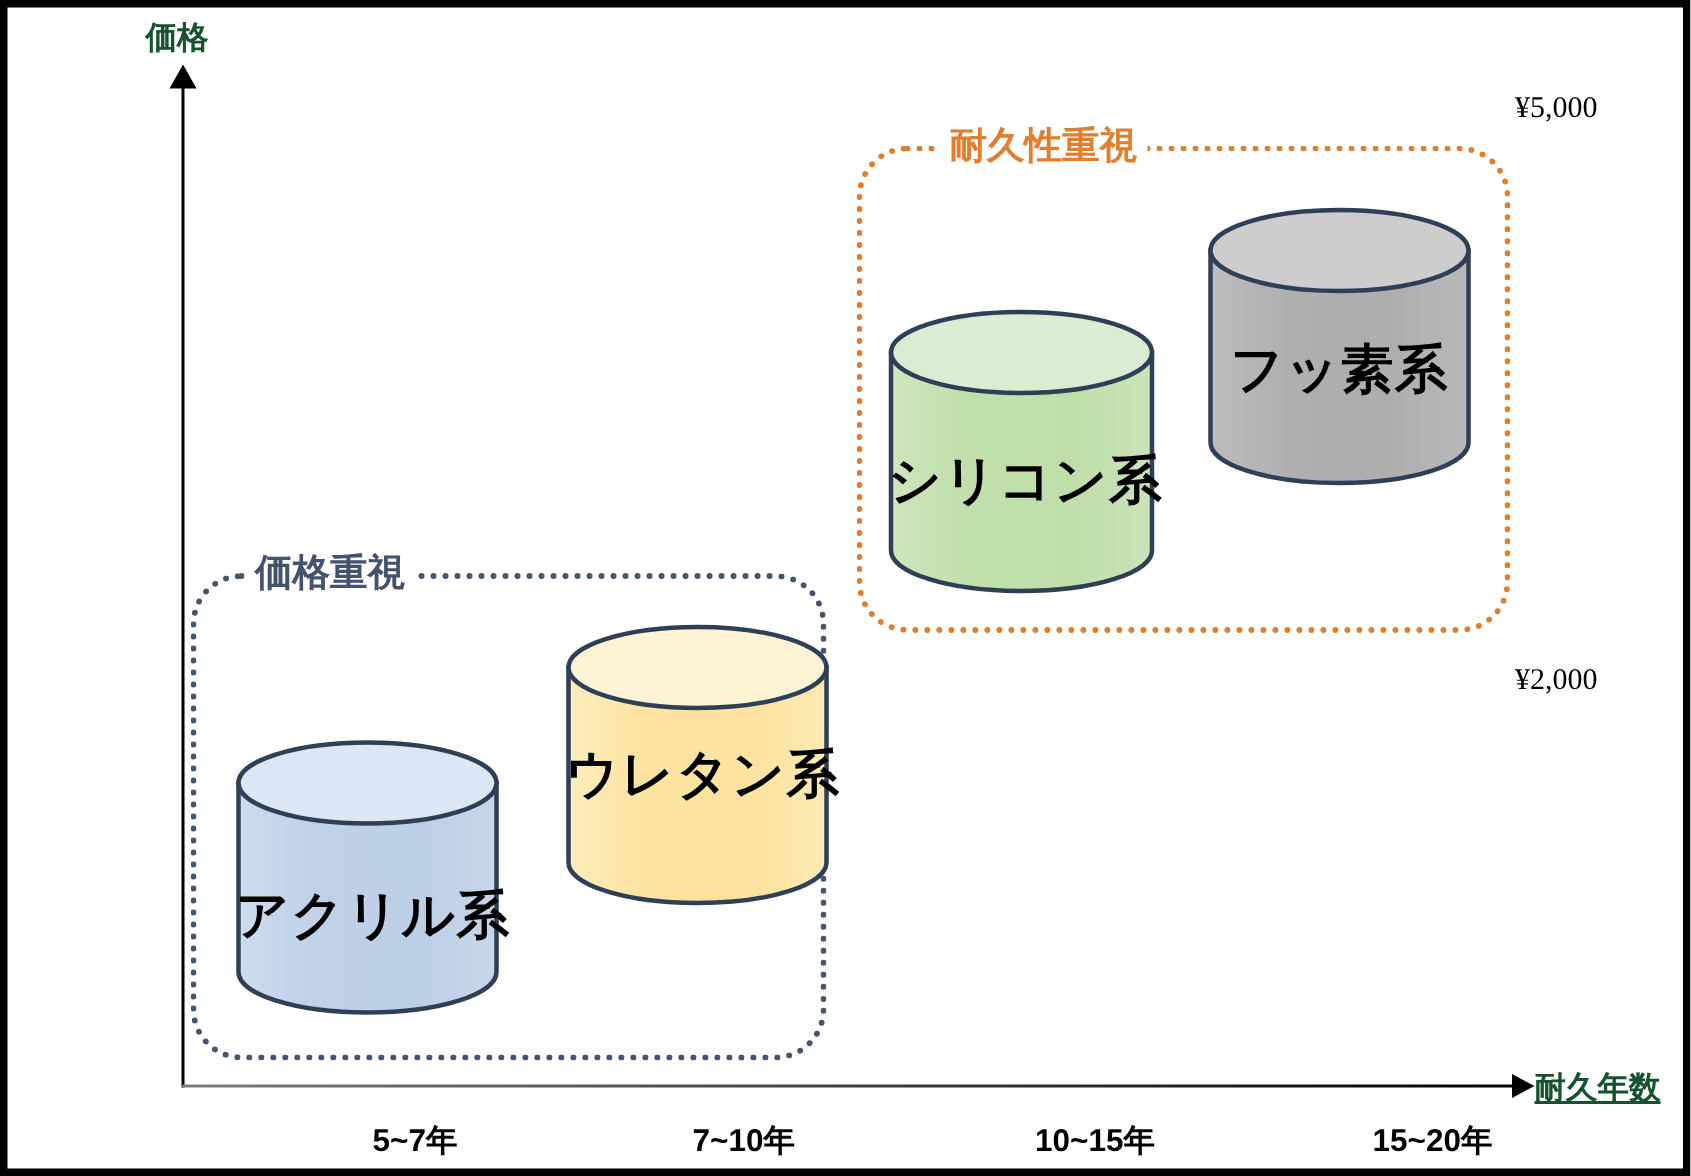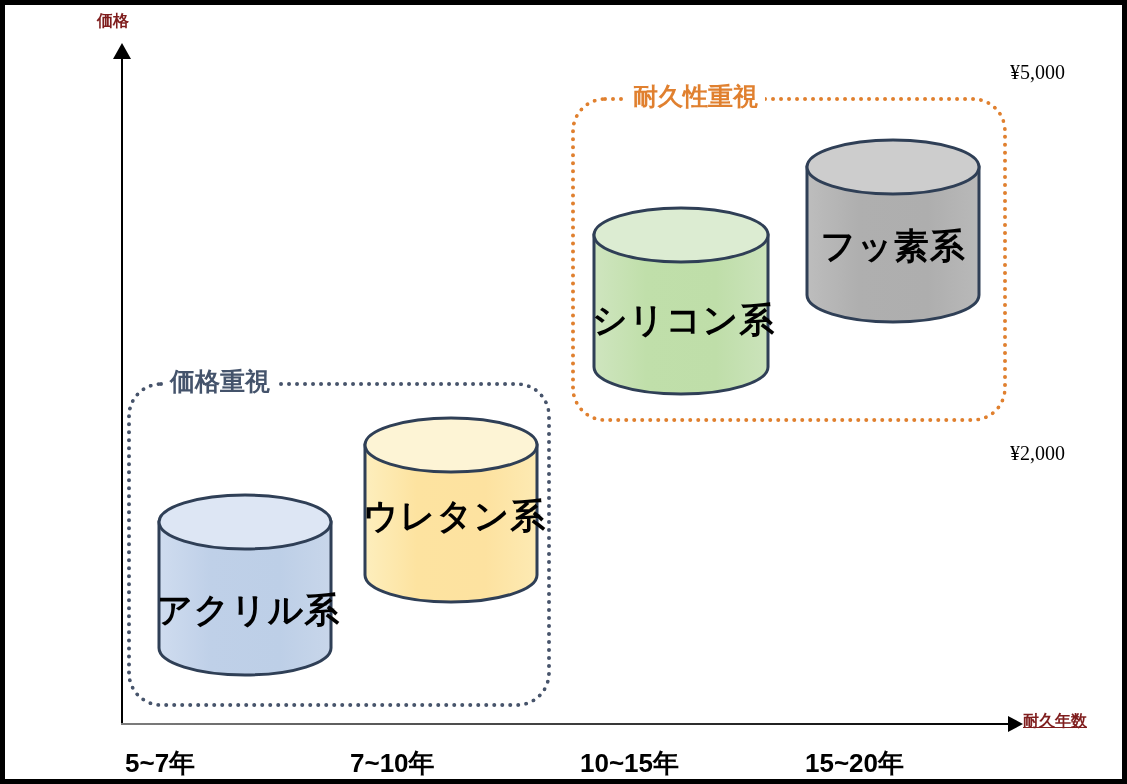--- a/index.html
+++ b/index.html
@@ -13,29 +13,29 @@
   #y-axis-line{left:116px;top:52px;width:2px;height:668px;}
   #x-axis-line{left:116px;top:718px;width:894px;height:2px;
                background:linear-gradient(to right,#7d7d7d,#000);}
   .arrow-up{position:absolute;left:108px;top:38px;width:0;height:0;
             border-left:9px solid transparent;border-right:9px solid transparent;
             border-bottom:16px solid #000;}
   .arrow-right{position:absolute;left:1003px;top:711px;width:0;height:0;
             border-top:8px solid transparent;border-bottom:8px solid transparent;
             border-left:15px solid #000;}
 
-  .axis-title{position:absolute;color:#7f1d1d;font-weight:bold;font-size:16px;
+  .axis-title{position:absolute;color:#14532d;font-weight:bold;font-size:21px;
               letter-spacing:0px;white-space:nowrap;}
   #y-axis-title{left:92px;top:6px;}
   #x-axis-title{left:1018px;top:706px;text-decoration:underline;}
 
   .y-tick-label{position:absolute;right:0;color:#000;font-size:20px;
                 font-family:"Liberation Serif","DejaVu Serif",serif;white-space:nowrap;}
-  .x-tick-label{position:absolute;color:#000;font-size:26px;font-weight:bold;
-                text-align:left;white-space:nowrap;}
+  .x-tick-label{position:absolute;color:#000;font-size:21px;font-weight:bold;
+                text-align:right;white-space:nowrap;}
 
   
   .group-box{position:absolute;border-style:dotted;border-width:4px;
              border-radius:34px;box-sizing:border-box;background:transparent;}
   #group-price{border-color:#47546b;}
   #group-durability{border-color:#E0802F;}
   .group-label{position:absolute;font-size:25px;font-weight:bold;
                background:#fff;padding:0 7px;white-space:nowrap;}
   #group-price-label{color:#44536b;}
   #group-durability-label{color:#E0802F;margin-left:13px;}
@@ -85,21 +85,21 @@
             <stop offset="70%" stop-color="#bdcfe7"></stop>
             <stop offset="100%" stop-color="#c8d6ea"></stop>
           </linearGradient>
         </defs>
         <path d="M2,30 L2,156 A86,27 0 0 0 174,156 L174,30 Z" fill="url(#g-acr)" stroke="#2f3f56" stroke-width="3"></path>
         <ellipse cx="88" cy="30" rx="86" ry="27" fill="#dde6f4" stroke="#2f3f56" stroke-width="3"></ellipse>
       </svg>
       <div class="cyl-label" style="top:95px;">アクリル系</div>
     </div>
 
-    <div class="cyl" style="left:358px;top:410px;width:176px;height:190px;text-decoration:underline;">
+    <div class="cyl" style="left:372px;top:410px;width:176px;height:190px;text-decoration:underline;">
       <svg width="176" height="190" viewBox="0 0 176 190">
         <defs>
           <linearGradient id="g-ure" x1="0" y1="0" x2="1" y2="0">
             <stop offset="0%" stop-color="#fdeebd"></stop>
             <stop offset="30%" stop-color="#fde3a0"></stop>
             <stop offset="70%" stop-color="#fde2a0"></stop>
             <stop offset="100%" stop-color="#fdeab3"></stop>
           </linearGradient>
         </defs>
         <path d="M2,30 L2,160 A86,27 0 0 0 174,160 L174,30 Z" fill="url(#g-ure)" stroke="#2f3f56" stroke-width="3"></path>

